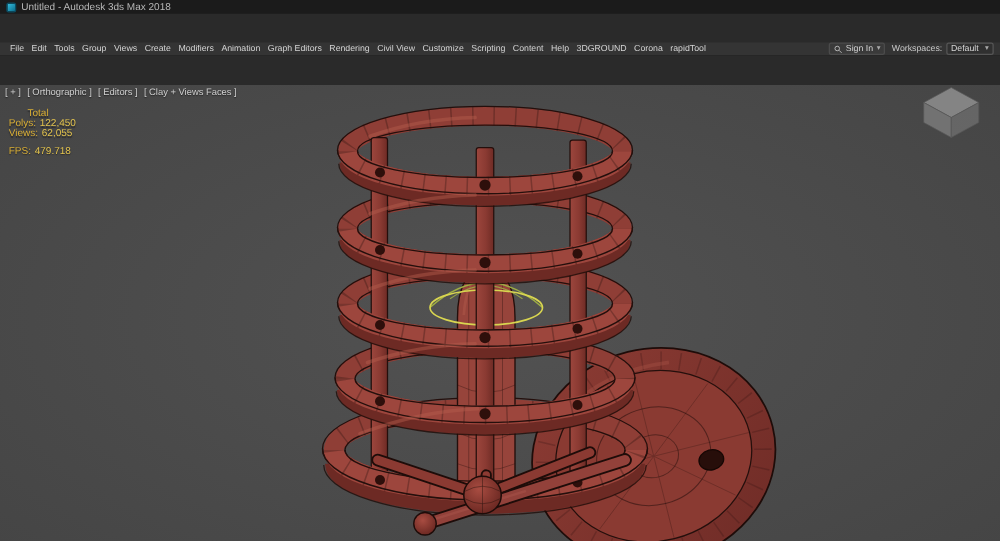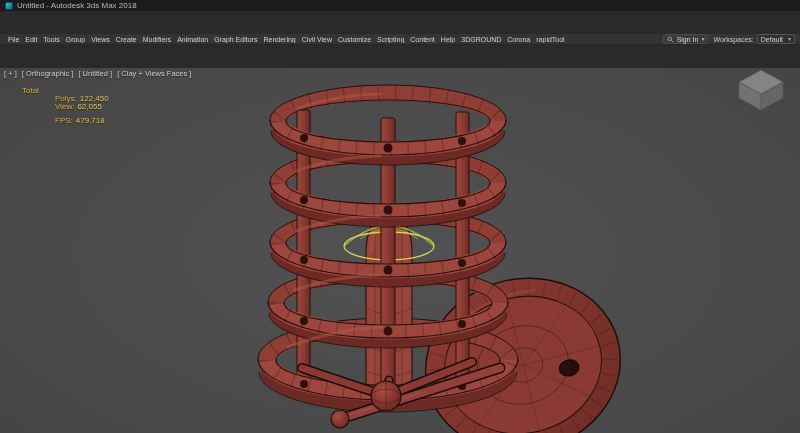--- a/index.html
+++ b/index.html
@@ -23,21 +23,21 @@
   .workspaces { display:flex; align-items:center; gap:3px; }
   .ws-box { display:flex; align-items:center; gap:5px; border:1px solid #565656; background:#303030; padding:0 3px; height:10px; border-radius:2px; }
 
   
   .viewport { position:relative; flex:1; background:var(--viewport_bg,#4a4a4a); overflow:hidden; }
   svg.scene { display:block; width:800px; height:410px; }
   .vp-labels { position:absolute; top:1px; left:4px; display:flex; gap:5px; font-size:7.5px; color:var(--vp_label_text,#cfcfcf); text-shadow:0 1px 1px rgba(0,0,0,.55); }
   .vp-label { cursor:default; }
   .stats { position:absolute; top:19px; left:7px; font-size:8px; line-height:8px; text-shadow:0 1px 1px rgba(0,0,0,.5); }
   .stats .total { padding-left:15px; color:var(--stats_label,#d9ae35); }
-  .s-label { color:var(--stats_label,#d9ae35); margin-right:3px;margin-left:48px; }
+  .s-label { color:var(--stats_label,#d9ae35); margin-right:3px; }
   .s-val { color:var(--stats_value,#e4c44e);text-align:center; }
   .stats-gap { height:6px; }
 </style>
 </head>
 <body>
 
 <div class="window">
 
   <div class="titlebar">
     <div class="app-icon"></div>
@@ -283,31 +283,31 @@
       <g transform="translate(19,390)" stroke-width="1.5" opacity="0.9" fill="none">
         <line x1="0" y1="0" x2="0" y2="-14" stroke="#4d6fe0"></line>
         <line x1="0" y1="0" x2="14" y2="6" stroke="#cc4b44"></line>
         <line x1="0" y1="0" x2="-11" y2="6" stroke="#55b04d"></line>
       </g>
     </svg>
 
     <div class="vp-labels">
       <span class="vp-label">[ + ]</span>
       <span class="vp-label">[ Orthographic ]</span>
-      <span class="vp-label">[ Untitled ]</span>
+      <span class="vp-label">[ Editors ]</span>
       <span class="vp-label">[ Clay + Views Faces ]</span>
     </div>
 
     <div class="stats">
       <div class="total">Total</div>
       <div>
         <span class="s-label">Polys:</span><span class="s-val">122,450</span>
       </div>
       <div>
-        <span class="s-label">View:</span><span class="s-val">62,055</span>
+        <span class="s-label">Views:</span><span class="s-val">62,055</span>
       </div>
       <div class="stats-gap"></div>
       <div>
         <span class="s-label">FPS:</span><span class="s-val">479.718</span>
       </div>
     </div>
 
   </div>
 </div>
 

